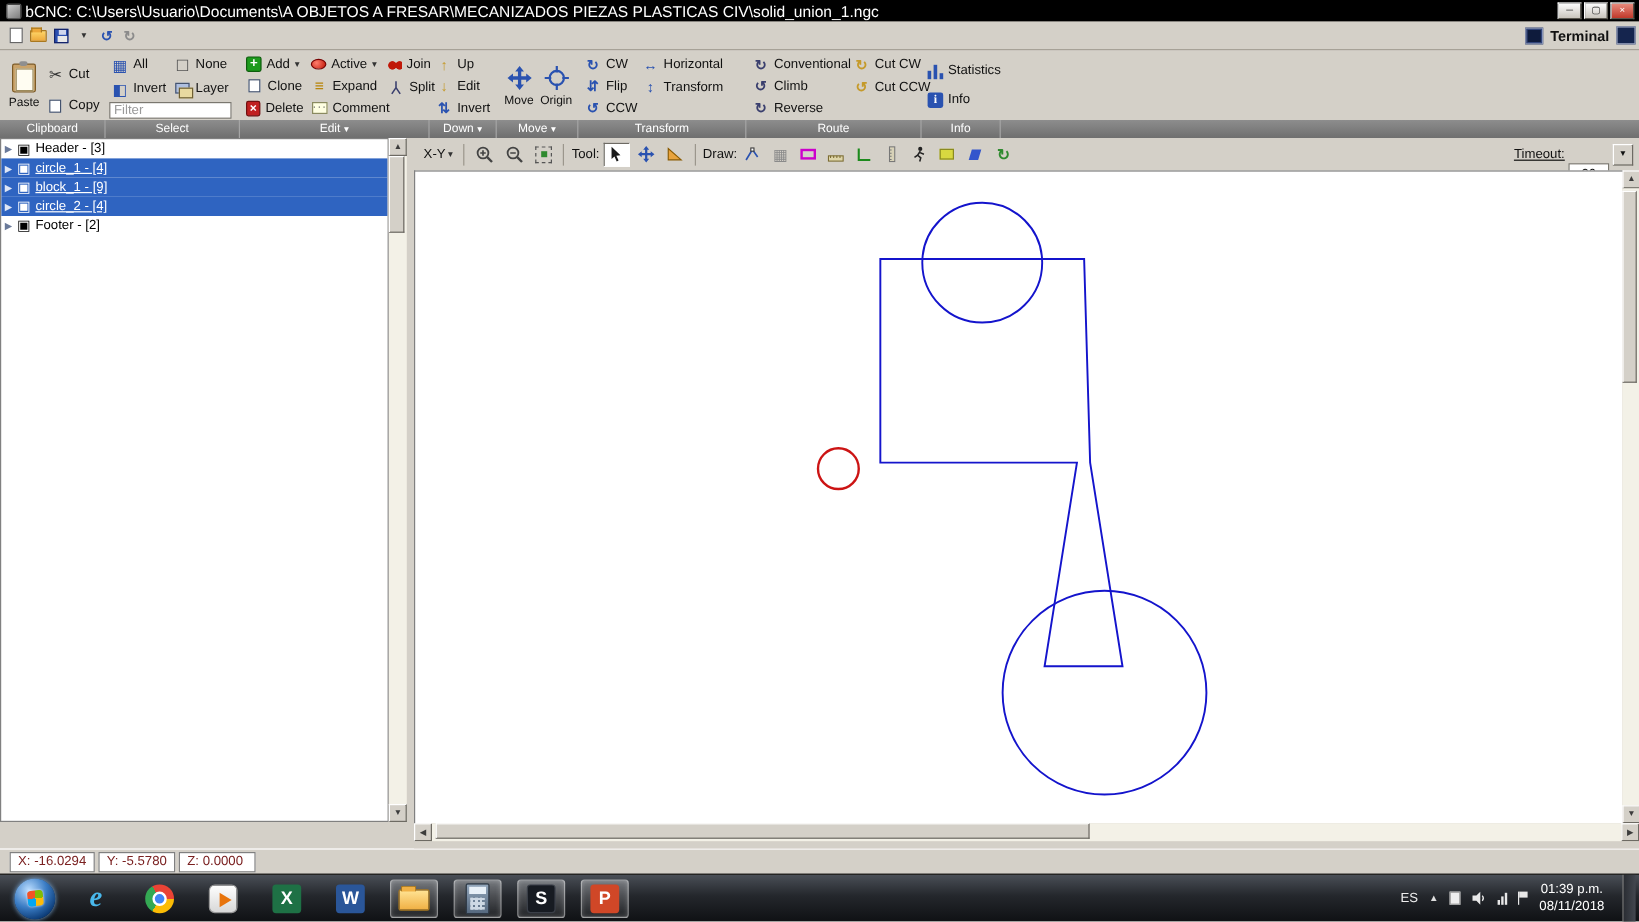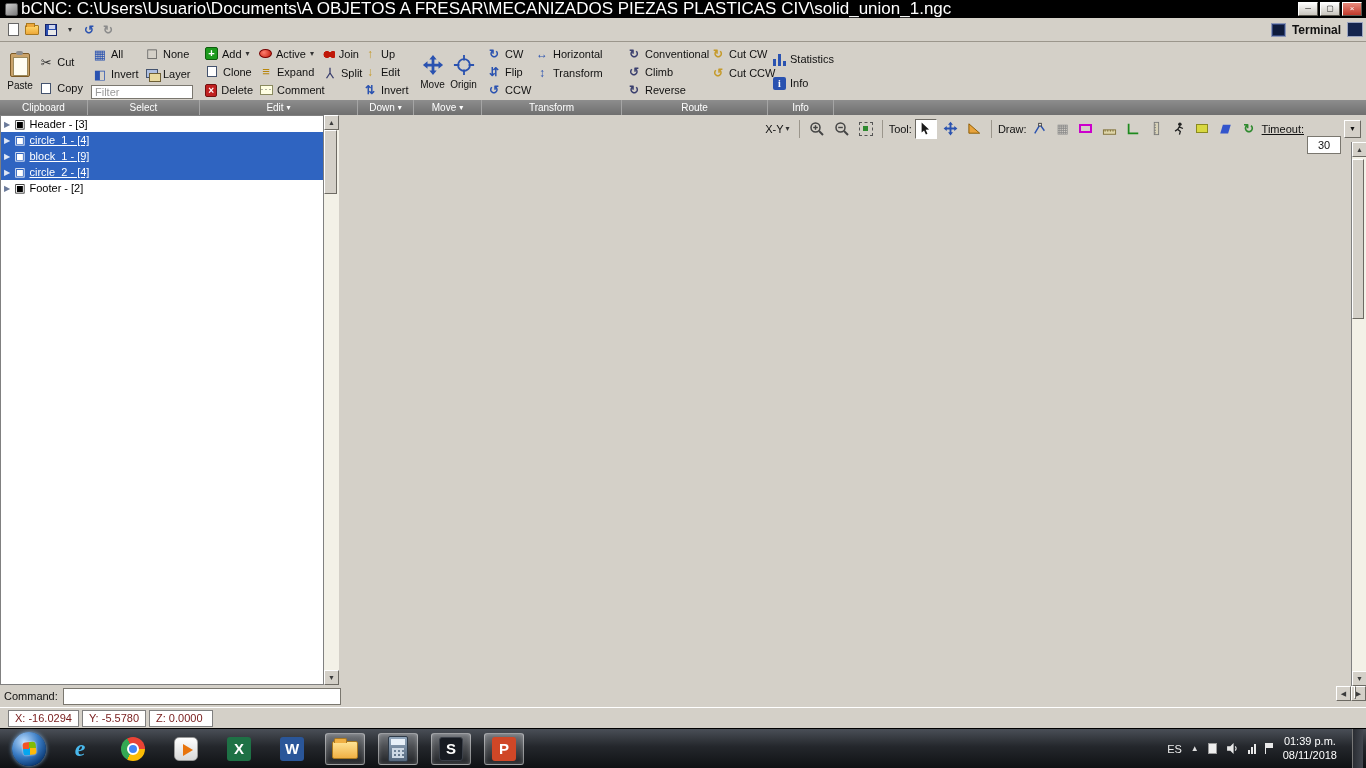--- a/index.html
+++ b/index.html
@@ -2,21 +2,21 @@
 <html><head>
 <meta charset="utf-8">
 <style>
   * { margin:0; padding:0; box-sizing:border-box; }
   html,body { width:1366px; height:768px; overflow:hidden; }
   body { font-family:"Liberation Sans", sans-serif; background:#d4d0c8; position:relative; user-select:none; font-size:11px; color:#111; }
 
   
   .titlebar { height:18px; background:#000; color:#fff; display:flex; align-items:center; padding:0 2px; }
   .app-logo { width:13px; height:13px; margin:0 3px; background:linear-gradient(145deg,#cfcfcf,#7c7c7c); border-radius:2px; border:1px solid #555; }
-  .title-text { flex:1; font-size:17px; white-space:nowrap; overflow:hidden; }
+  .title-text { flex:1; font-size:13px; white-space:nowrap; overflow:hidden; }
   .win-btns { display:flex; gap:2px; padding-right:2px; }
   .win-btn { width:20px; height:14px; background:linear-gradient(#fdfdfd,#c9c5bd); border:1px solid; border-color:#fff #5a574f #5a574f #fff; font-size:8px; line-height:12px; text-align:center; color:#222; }
   .win-btn.close { background:linear-gradient(#e98b7d,#c0392b); color:#fff; }
 
   
   .tabrow { height:24px; display:flex; align-items:stretch; background:#d4d0c8; border-bottom:1px solid #9b968c; }
   .quickicons { display:flex; align-items:center; gap:3px; padding:0 5px; }
   .qi { width:16px; height:16px; display:flex; align-items:center; justify-content:center; font-size:12px; }
   .i-page { width:11px; height:13px; background:#fff; border:1px solid #666; box-shadow:inset 0 2px 0 #fff; }
   .i-folder { width:14px; height:10px; background:linear-gradient(#ffd769,#eda83a); border:1px solid #a9781f; border-radius:1px; position:relative; }
@@ -112,21 +112,21 @@
   .sb-btn { width:15px; height:15px; background:#d4d0c8; border:1px solid; border-color:#fff #6d6a63 #6d6a63 #fff; font-size:7px; color:#3c3c3c; display:flex; align-items:center; justify-content:center; flex:0 0 auto; }
   .sb-track { flex:1; background:#f3f1e7; position:relative; }
   .sb-thumb { position:absolute; background:#d4d0c8; border:1px solid; border-color:#fff #6d6a63 #6d6a63 #fff; }
   .tree-thumb { left:0; top:0; width:13px; height:64px; }
   .cv-thumb { left:0; top:2px; width:12px; height:160px; }
   .h-thumb { top:0; left:3px; height:13px; width:55%; }
 
   .commandrow { height:22px; display:flex; align-items:center; gap:5px; padding:0 4px; }
   .command-input { flex:1; height:17px; border:1px solid #7a776f; background:#fff; font-size:11px; padding:0 3px; }
 
-  .rightcol { flex:1; display:flex; flex-direction:column; min-width:0;align-items:flex-end; }
+  .rightcol { flex:1; display:flex; flex-direction:column; min-width:0; }
   .ctoolbar { height:27px; display:flex; align-items:center; gap:3px; padding:0 5px; font-size:11px; }
   .tbtn { height:20px; min-width:20px; display:flex; align-items:center; justify-content:center; padding:0 3px; gap:2px; }
   .tbtn.pressed { background:#fff; border:1px solid; border-color:#6d6a63 #fff #fff #6d6a63; }
   .tsep { width:1px; height:18px; background:#9b968c; margin:0 3px; }
   .timeout-box { width:34px; height:18px; background:#fff; border:1px solid #7a776f; text-align:center; line-height:16px;margin-top:32px; }
   .tbtn-dd { width:17px; height:18px; background:#d4d0c8; border:1px solid; border-color:#fff #6d6a63 #6d6a63 #fff; font-size:7px; display:flex; align-items:center; justify-content:center; }
   .i-zoomfit { width:14px; height:14px; border:1px dashed #555; display:flex; align-items:center; justify-content:center; }
   .i-zoomfit::after { content:""; width:5px; height:5px; background:#2f8a2f; }
   .i-rect-magenta { width:13px; height:9px; border:2px solid #cc00cc; }
   .i-rect-yellow { width:12px; height:9px; background:#d8d840; border:1px solid #8a8a20; }
@@ -477,24 +477,20 @@
         </div>
       </div>
       <div class="vscroll">
         <div class="sb-btn">▲</div>
         <div class="sb-track">
             <div class="sb-thumb tree-thumb"></div>
           </div>
         <div class="sb-btn">▼</div>
       </div>
     </div>
-    <div class="commandrow">
-      <span>Command:</span>
-      <input class="command-input" value="" style="">
-    </div>
   </div>
 
   <div class="rightcol">
     <div class="ctoolbar">
       <div class="tbtn">
         <span>X-Y</span>
         <span class="dd">▾</span>
       </div>
       <div class="tsep"></div>
       <div class="tbtn">

